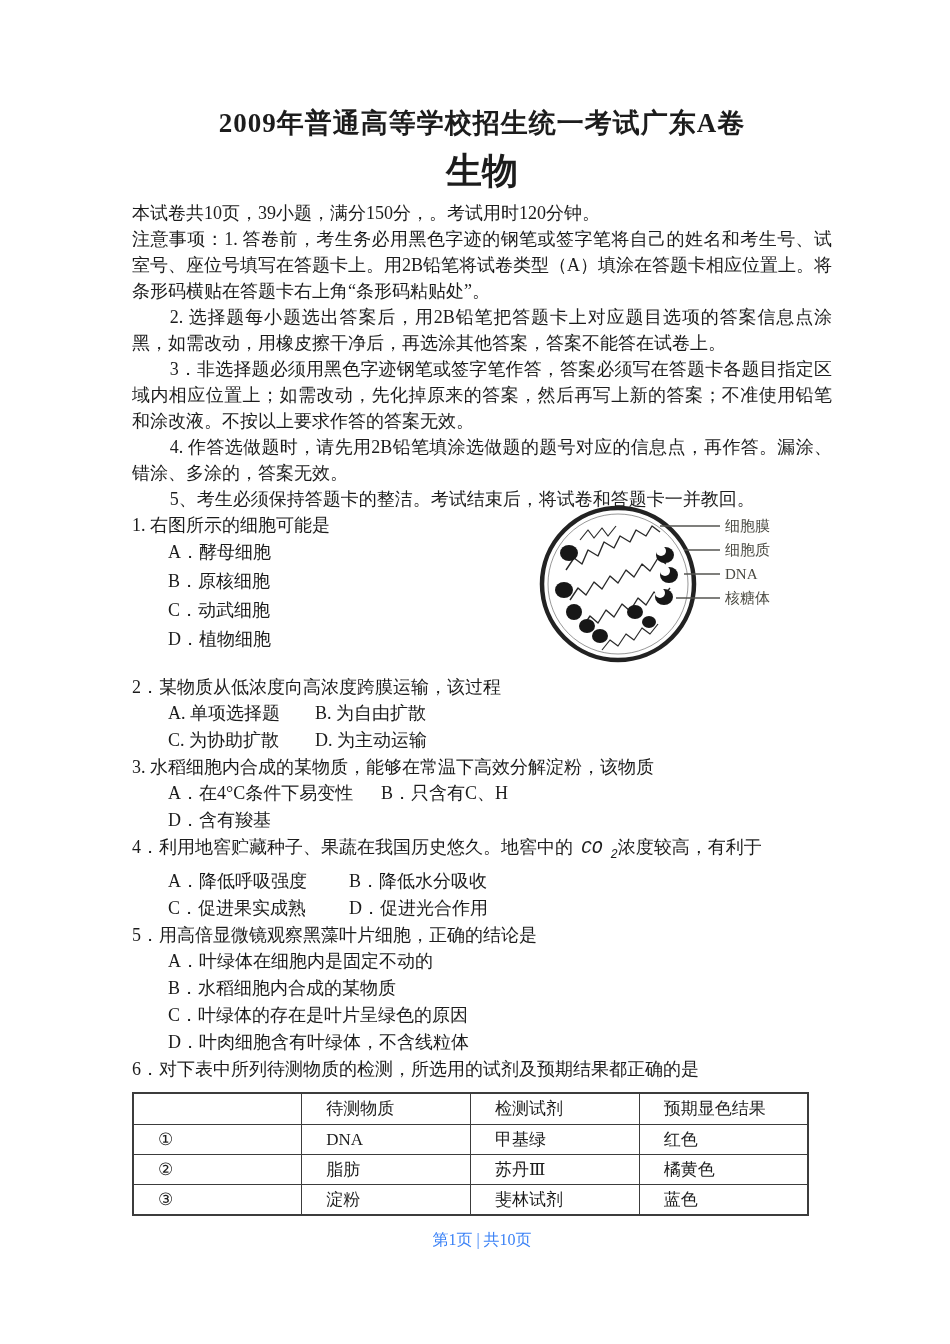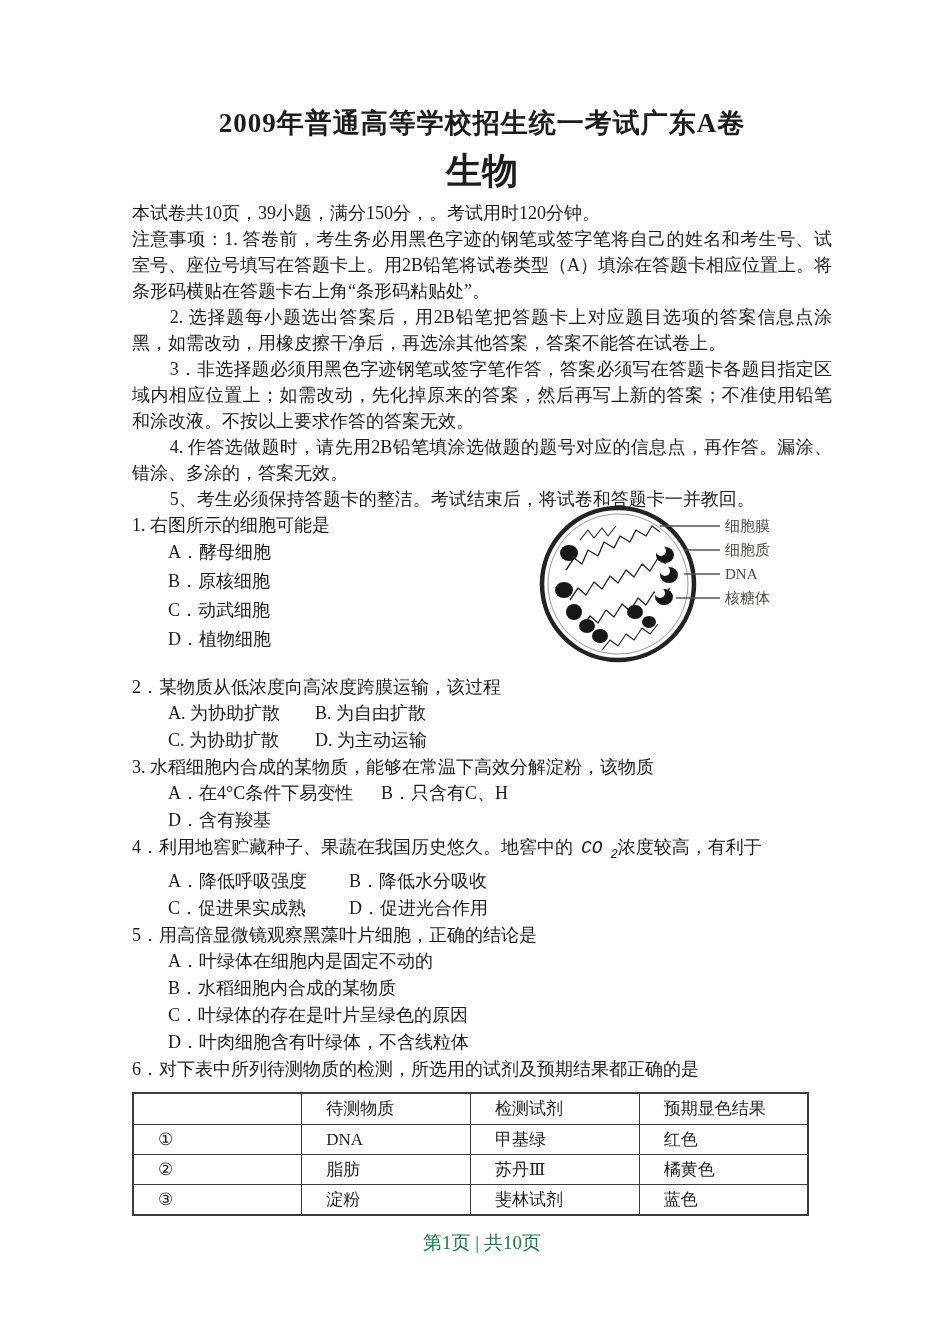--- a/index.html
+++ b/index.html
@@ -96,22 +96,22 @@
     font-weight: normal;
     font-size: 17px;
     text-align: left;
     padding: 3px 4px 3px 24px;
   }
   table.det th { height: 32px; }
   table.det td { height: 27px; }
   .footer {
     margin: 14px 0 0 0;
     text-align: center;
-    font-size: 19px;
-    color: #15803d;
+    font-size: 16px;
+    color: #3b82f6;
   }
 </style>
 </head>
 <body>
 
 <div class="page">
   <div class="content">
 
     <h1 class="title">2009年普通高等学校招生统一考试广东A卷</h1>
     <h2 class="subtitle">生物</h2>
@@ -165,21 +165,21 @@
         <text x="193" y="31">细胞膜</text>
         <text x="193" y="55">细胞质</text>
         <text x="193" y="79">DNA</text>
         <text x="193" y="103">核糖体</text>
       </svg>
     </div>
 
     <div>
       <p class="para">2．某物质从低浓度向高浓度跨膜运输，该过程</p>
       <div class="optrow q2w">
-        <span class="c1">A. 为协助扩散</span>
+        <span class="c1">A. 单项选择题</span>
         <span>B. 为自由扩散</span>
       </div>
       <div class="optrow q2w">
         <span class="c1">C. 为协助扩散</span>
         <span>D. 为主动运输</span>
       </div>
     </div>
 
     <div>
       <p class="para">3. 水稻细胞内合成的某物质，能够在常温下高效分解淀粉，该物质</p>

